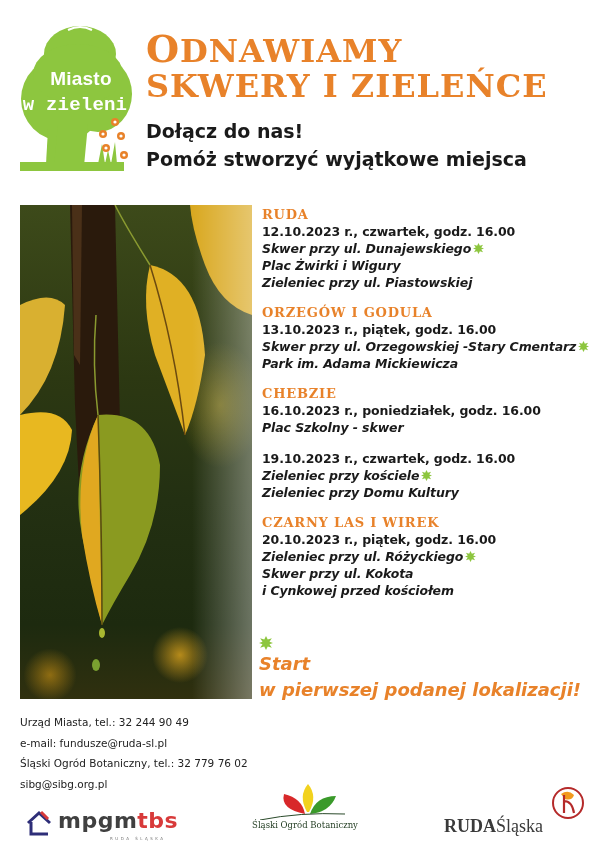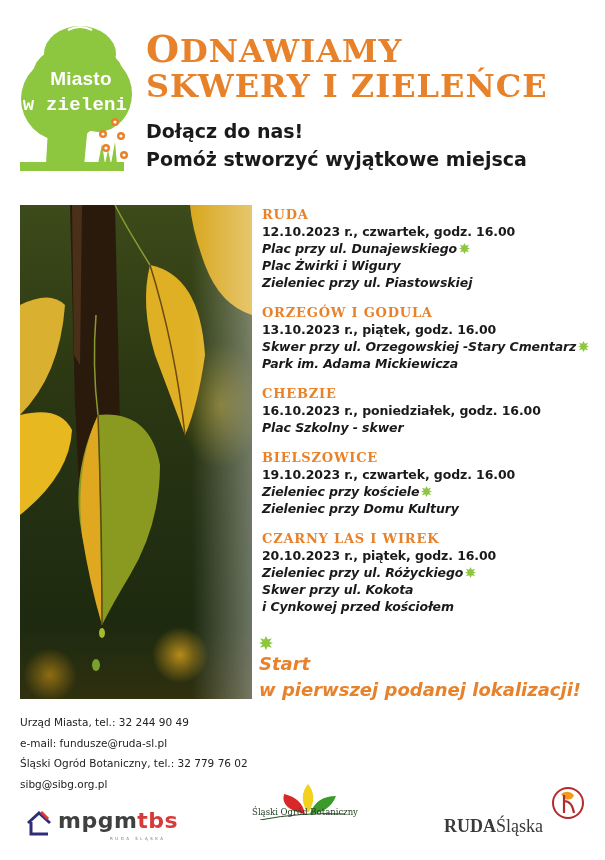--- a/index.html
+++ b/index.html
@@ -49,21 +49,21 @@
   .contact div { font-family:"DejaVu Sans", sans-serif; font-size:10.5px; line-height:20.5px; color:#222; white-space:nowrap; }
 
   
   .mpgm { position:absolute; left:26px; top:810px; width:140px; height:36px; }
   .mpgm-text { position:absolute; left:24px; top:0; font-family:"DejaVu Sans", sans-serif; font-weight:bold; font-size:22px; line-height:1; letter-spacing:0.5px; }
   .mpgm-text .a { color:#404040;margin-left:8px; }
   .mpgm-text .b { color:#d83a3a; }
   .mpgm-sub { position:absolute; left:84px; top:26px; font-size:4px; color:#777; letter-spacing:2.5px; font-family:"DejaVu Sans", sans-serif; }
 
   .sob { position:absolute; left:250px; top:784px; width:110px; height:60px; }
-  .sob-text { position:absolute; left:0; top:23px; width:110px; text-align:center; font-family:"DejaVu Serif", serif; font-size:8.5px; color:#1f3a1f; white-space:nowrap; }
+  .sob-text { position:absolute; left:0; top:36px; width:110px; text-align:center; font-family:"DejaVu Serif", serif; font-size:8.5px; color:#1f3a1f; white-space:nowrap; }
 
   .ruda { position:absolute; left:444px; top:783px; width:150px; height:60px; }
   .ruda-text { position:absolute; left:0; top:34px; font-family:Liberation Serif, serif; font-size:18px; color:#3a3a3a; white-space:nowrap; line-height:1; }
   .ruda-text .bold { font-weight:bold; }
 </style>
 </head>
 <body>
 
 <div class="logo">
   <svg width="116" height="152" viewBox="0 0 116 152">
@@ -128,21 +128,21 @@
     <ellipse cx="82" cy="428" rx="3" ry="5" fill="#a8b830"></ellipse>
     <ellipse cx="76" cy="460" rx="4" ry="6" fill="#7aa030"></ellipse>
   </svg>
   <div class="fade"></div>
 </div>
 
 <div class="schedule">
   <div class="section">
     <div class="sec-title">RUDA</div>
     <div class="sec-line date">12.10.2023 r., czwartek, godz. 16.00</div>
-    <div class="sec-line"><span>Plac przy ul. Dunajewskiego</span><svg class="flower" viewBox="0 0 12 12">
+    <div class="sec-line"><span>Skwer przy ul. Dunajewskiego</span><svg class="flower" viewBox="0 0 12 12">
           <polygon points="6,0 7.5,3 11,2 9,5 12,6 9,7 11,10 7.5,9 6,12 4.5,9 1,10 3,7 0,6 3,5 1,2 4.5,3" fill="#8dc63f"></polygon>
         </svg></div>
     <div class="sec-line">Plac Żwirki i Wigury</div>
     <div class="sec-line">Zieleniec przy ul. Piastowskiej</div>
   </div>
 
   <div class="section">
     <div class="sec-title">ORZEGÓW I GODULA</div>
     <div class="sec-line date">13.10.2023 r., piątek, godz. 16.00</div>
     <div class="sec-line"><span>Skwer przy ul. Orzegowskiej -Stary Cmentarz</span><svg class="flower" viewBox="0 0 12 12">
@@ -151,21 +151,20 @@
     <div class="sec-line">Park im. Adama Mickiewicza</div>
   </div>
 
   <div class="section">
     <div class="sec-title">CHEBZIE</div>
     <div class="sec-line date">16.10.2023 r., poniedziałek, godz. 16.00</div>
     <div class="sec-line">Plac Szkolny - skwer</div>
   </div>
 
   <div class="section">
-    <div class="sec-title">BIELSZOWICE</div>
     <div class="sec-line date">19.10.2023 r., czwartek, godz. 16.00</div>
     <div class="sec-line"><span>Zieleniec przy kościele</span><svg class="flower" viewBox="0 0 12 12">
           <polygon points="6,0 7.5,3 11,2 9,5 12,6 9,7 11,10 7.5,9 6,12 4.5,9 1,10 3,7 0,6 3,5 1,2 4.5,3" fill="#8dc63f"></polygon>
         </svg></div>
     <div class="sec-line">Zieleniec przy Domu Kultury</div>
   </div>
 
   <div class="section">
     <div class="sec-title">CZARNY LAS I WIREK</div>
     <div class="sec-line date">20.10.2023 r., piątek, godz. 16.00</div>

